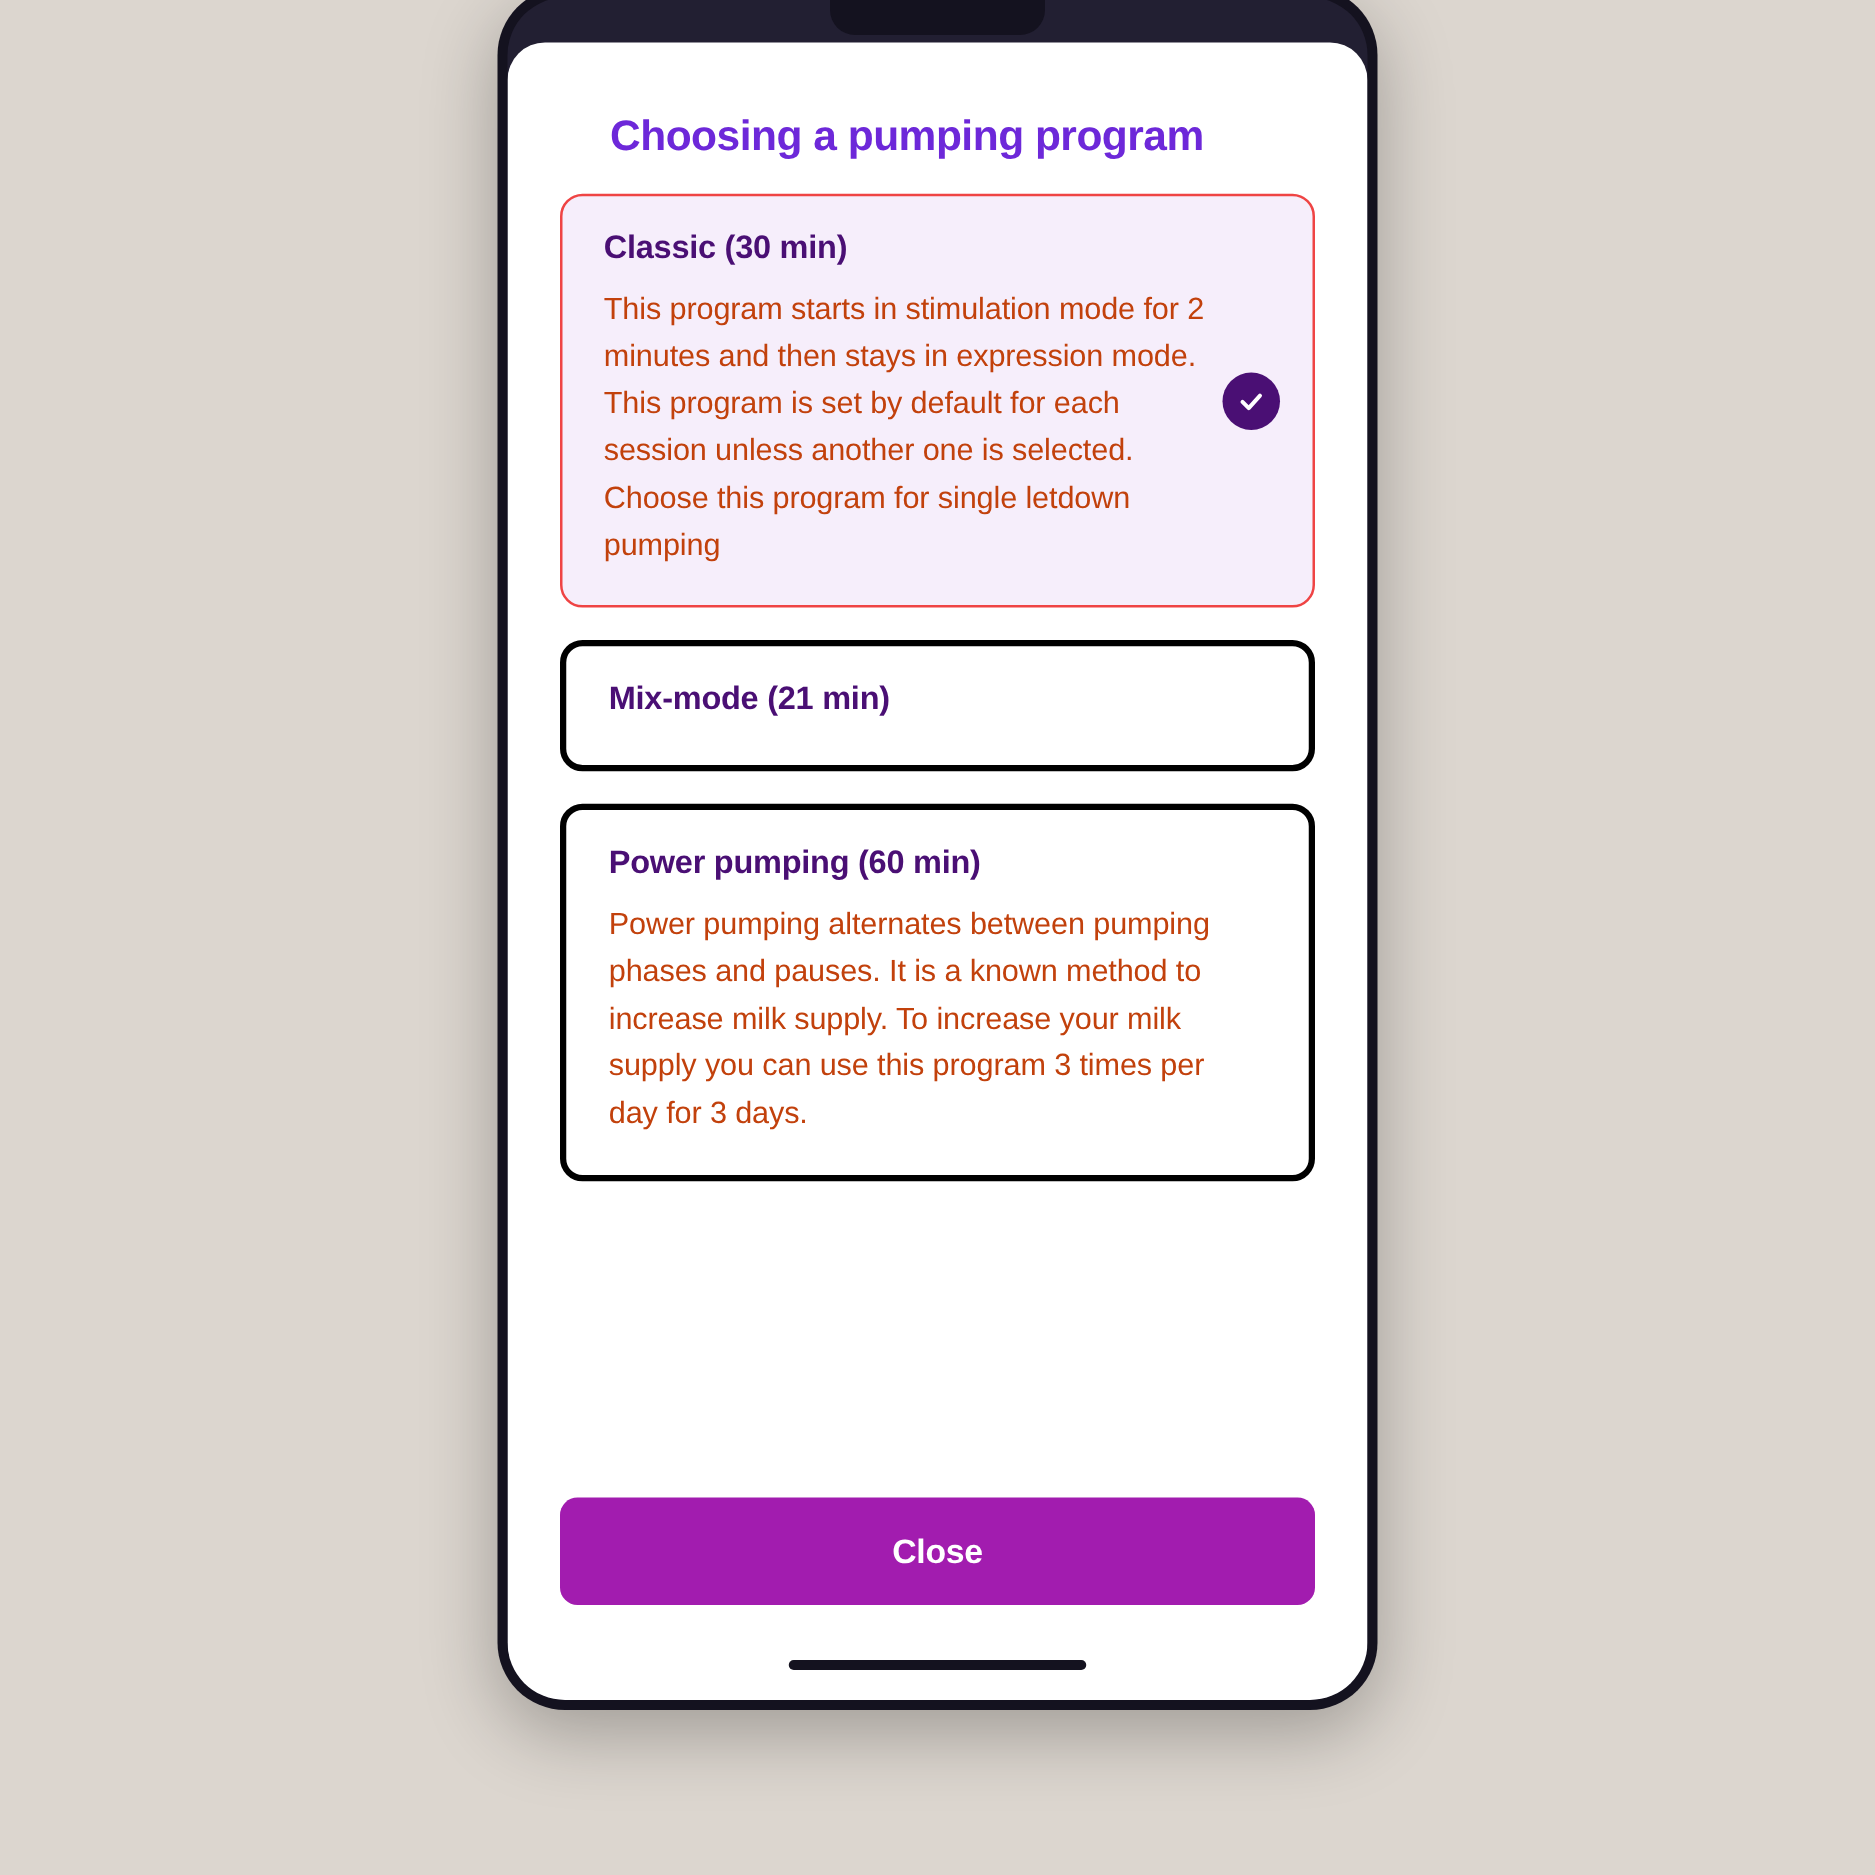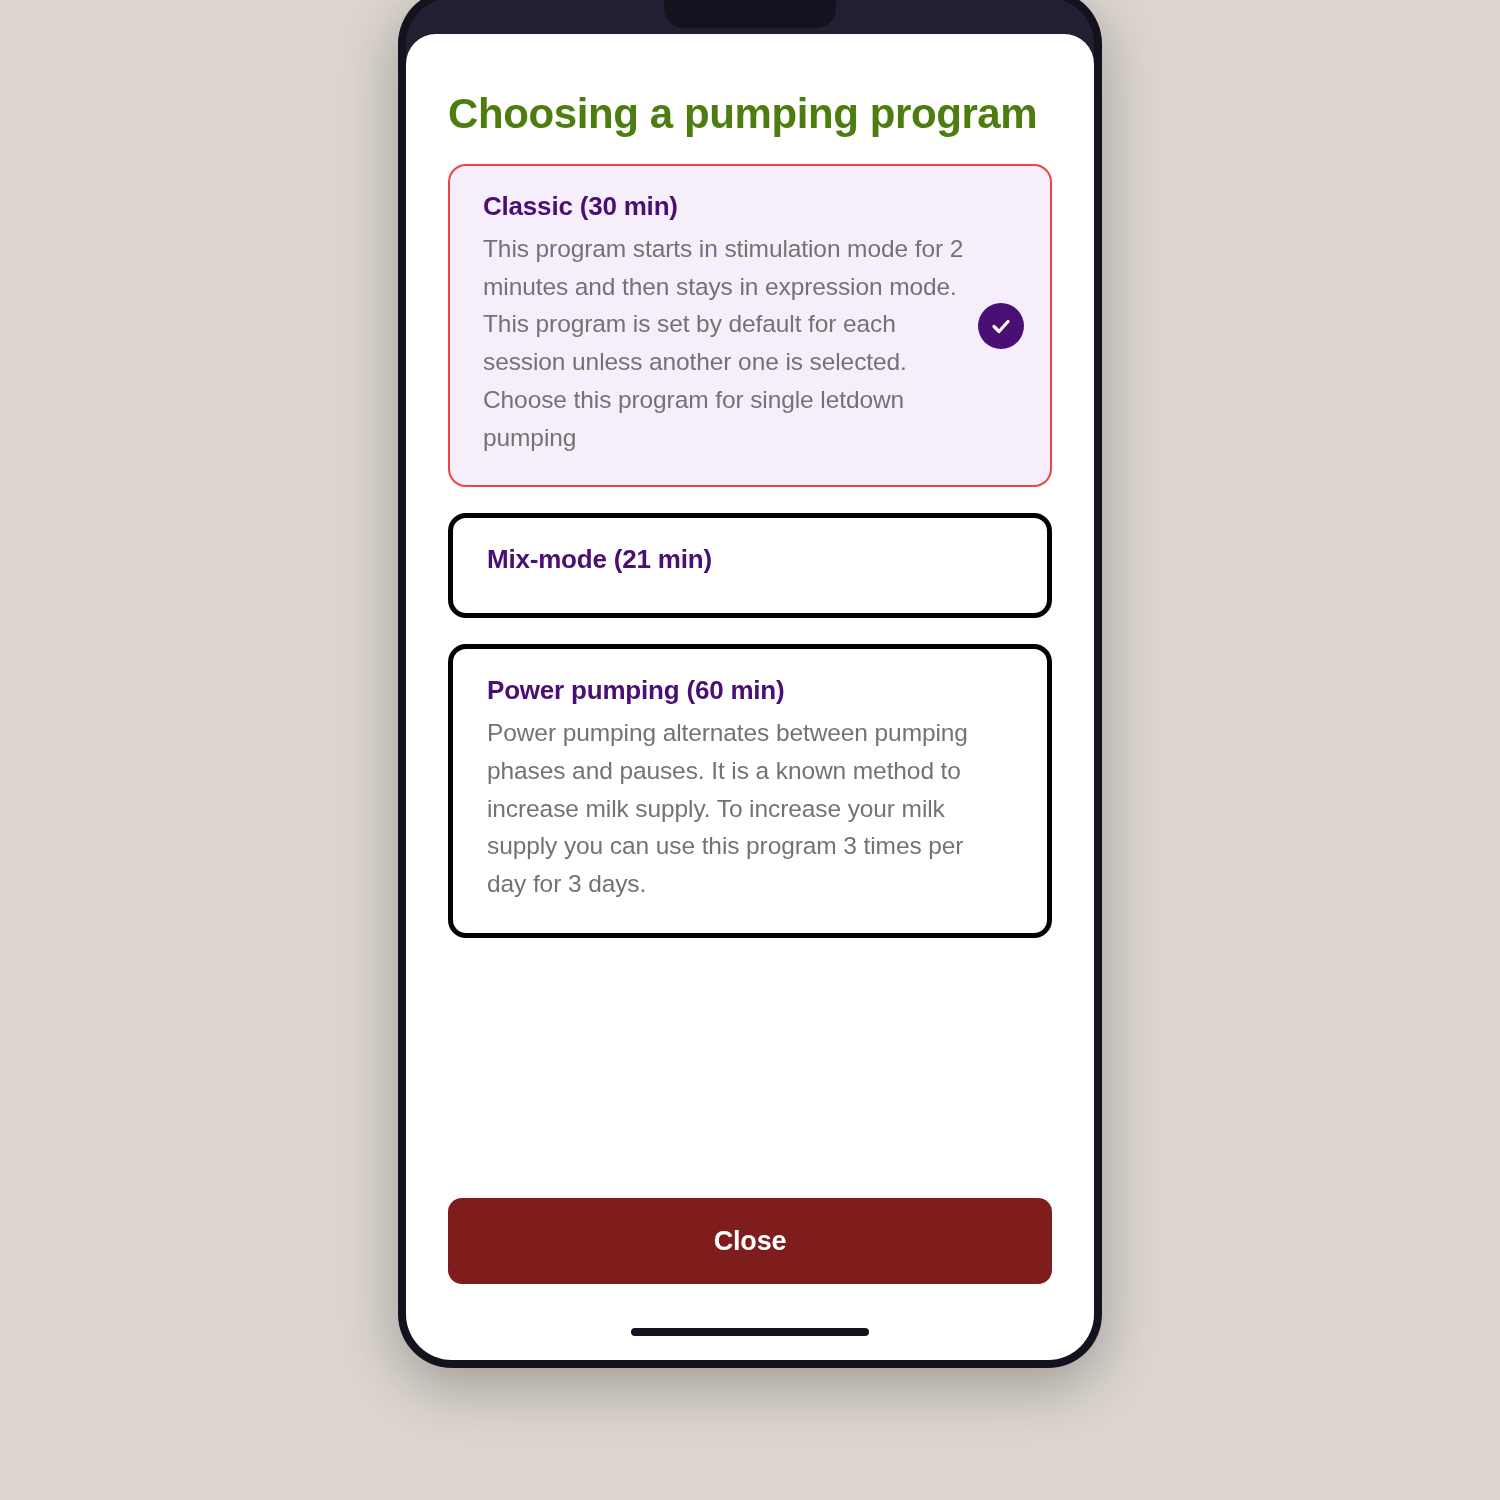--- a/index.html
+++ b/index.html
@@ -59,24 +59,25 @@
     width: 688px;
     height: 1326px;
     background: #ffffff;
     border-top-left-radius: 30px;
     border-top-right-radius: 30px;
     padding: 0 42px;
   }
 
   #sheet-title {
     margin-top: 56px;
-    font-size: 42px;
+    font-size: 34px;
     font-weight: bold;
-    color: #4d7c0f;
+    color: #6d28d9;
     letter-spacing: -0.4px;
+    margin-left: 40px;
   }
 
   
   .program-card {
     position: relative;
     margin-top: 26px;
     border-radius: 18px;
     border: 5px solid #000000;
     background: #ffffff;
     padding: 26px 34px 30px 34px;
@@ -92,23 +93,24 @@
     font-size: 26px;
     font-weight: bold;
     color: #4a0f74;
     margin-bottom: 8px;
     letter-spacing: -0.2px;
   }
 
   .program-desc {
     font-size: 24.5px;
     line-height: 1.54;
-    color: #737373;
+    color: #c2410c;
     max-width: 500px;
     letter-spacing: -0.1px;
+    margin-top: 16px;
   }
 
   .check-badge {
     position: absolute;
     right: 26px;
     top: 50%;
     transform: translateY(-50%);
     width: 46px;
     height: 46px;
     border-radius: 50%;
@@ -120,21 +122,21 @@
 
   .check-badge svg { display: block; }
 
   
   #close-button {
     position: absolute;
     left: 42px;
     bottom: 76px;
     width: 604px;
     height: 86px;
-    background: #7f1d1d;
+    background: #a21caf;
     border: none;
     border-radius: 14px;
     color: #ffffff;
     font-family: "Liberation Sans", sans-serif;
     font-size: 27px;
     font-weight: bold;
     cursor: pointer;
     letter-spacing: -0.2px;
   }
 

